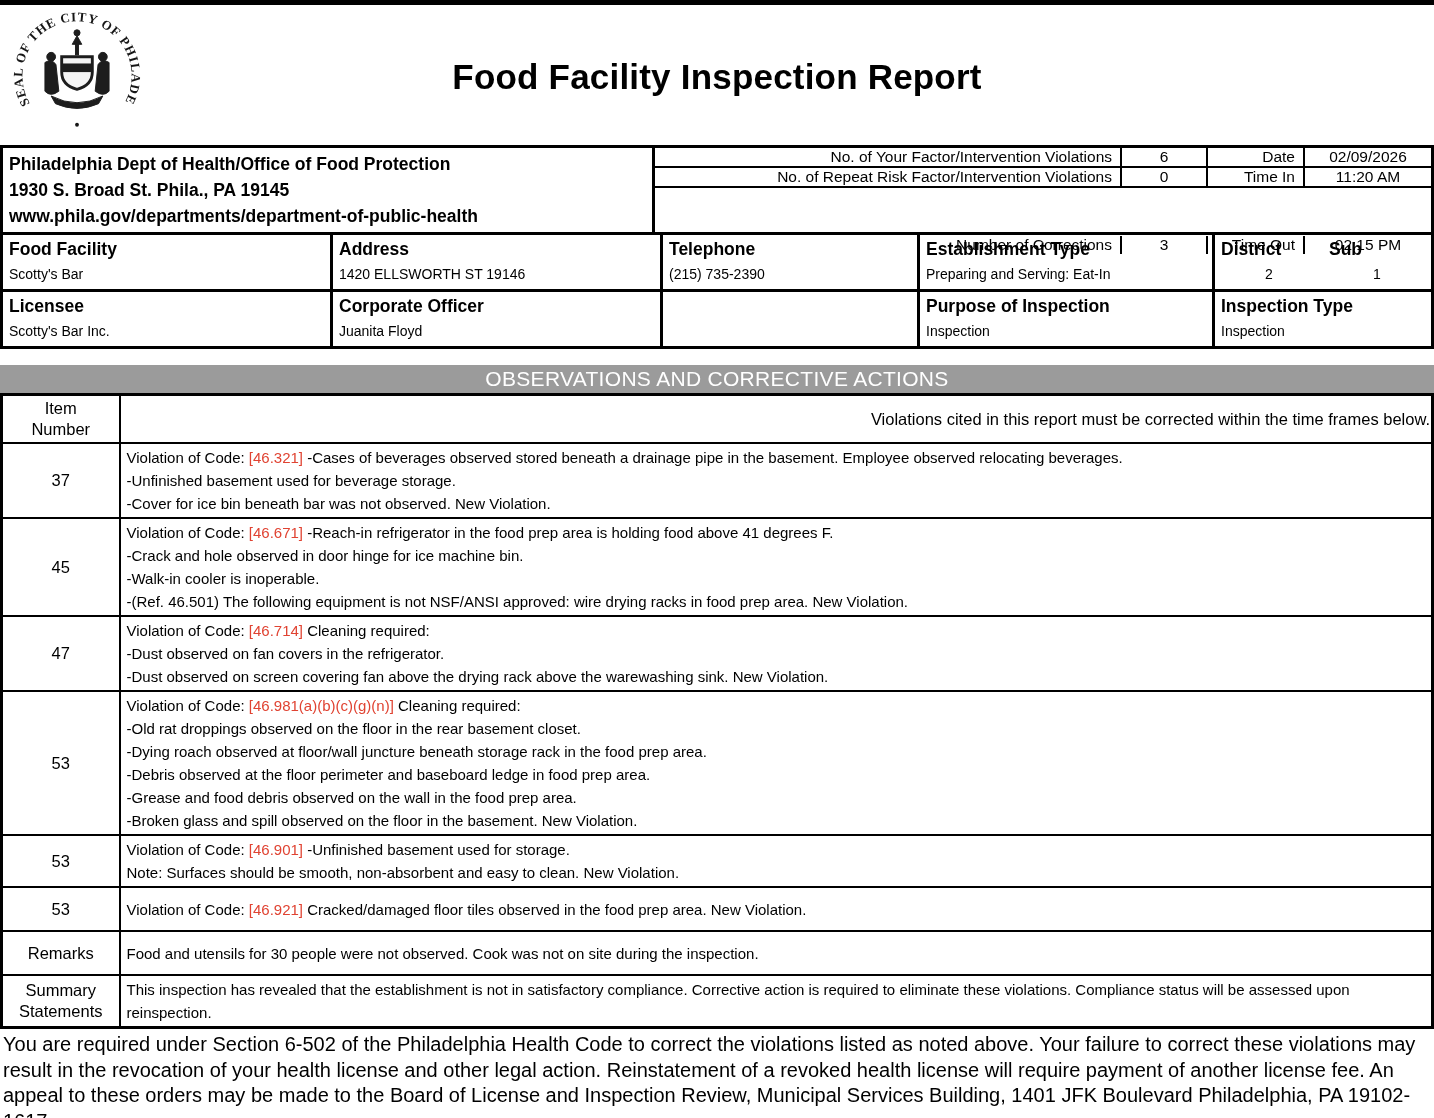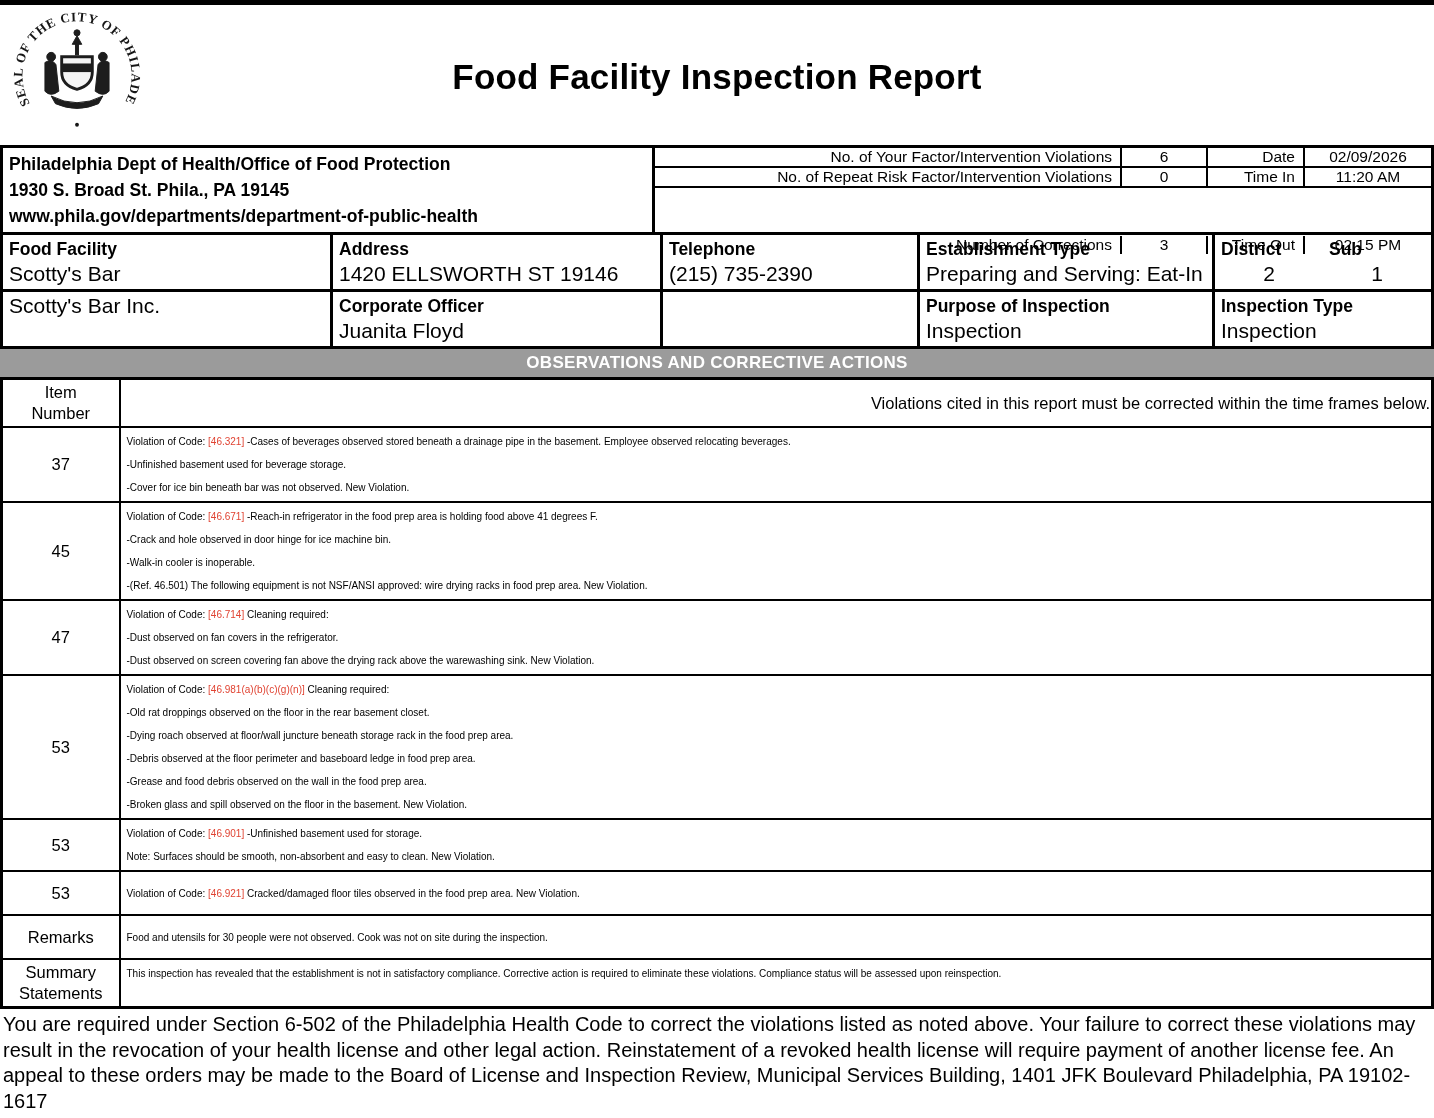--- a/index.html
+++ b/index.html
@@ -33,38 +33,38 @@
   .stats-label{flex:1;display:flex;align-items:center;justify-content:flex-end;padding:0 8px;}
   .stats-value{width:88px;border-left:2px solid #000;border-right:2px solid #000;
     display:flex;align-items:center;justify-content:center;}
   .stats-label2{width:95px;display:flex;align-items:center;justify-content:flex-end;padding:0 8px;}
   .stats-value2{width:128px;border-left:2px solid #000;display:flex;align-items:center;justify-content:center;}
 
   .band-2,.band-3{border-top:3px solid #000;height:57px;}
   .cell{border-right:3px solid #000;padding:2px 6px;}
   .cell:last-child{border-right:none;}
   .cell-h{font-weight:bold;font-size:17.5px;line-height:25px;}
-  .cell-v{font-size:21px;line-height:24px;}
+  .cell-v{font-size:14px;line-height:24px;}
   .c1{width:330px;} .c2{width:330px;} .c3{width:257px;} .c4{width:295px;} .c5{flex:1;display:flex;padding:2px 0;}
   .ds-col{flex:1;display:flex;flex-direction:column;}
   .ds-col .cell-h{padding:0 6px;}
   .ds-col .cell-v{text-align:center;}
 
   
-  .banner{height:28px;background:var(--banner-gray);color:#fff;font-weight:bold;
-    font-size:17px;display:flex;align-items:center;justify-content:center;letter-spacing:.3px;}
+  .banner{height:28px;background:var(--banner-gray);color:#fff;font-weight:normal;
+    font-size:21px;display:flex;align-items:center;justify-content:center;letter-spacing:.3px;margin-top:16px;}
 
   
   .obs-table{width:100%;border-collapse:collapse;border:3px solid #000;table-layout:fixed;padding-left:16px;}
   .obs-table td{border:2px solid #000;}
   .item-col{width:118px;}
   .item-cell{text-align:center;vertical-align:middle;font-size:16.5px;line-height:21px;padding:2px 2px;}
   .item-cell.head span{display:block;}
   .note-cell{text-align:right;font-size:16.5px;height:34px;vertical-align:middle;}
-  .text-cell{vertical-align:top;padding:2px 6px;font-size:10px;line-height:23px;}
+  .text-cell{vertical-align:top;padding:2px 6px;font-size:15px;line-height:23px;}
   .vline{white-space:normal;}
   .code{color:var(--accent-red);}
   .obs-row-5 .text-cell,.obs-row-6 .text-cell{vertical-align:middle;height:44px;}
 
   
   .footer-note{margin:3px 0 0;padding:0 3px 5px;font-size:20px;line-height:25.5px;}
 </style>
 </head>
 <body>
 
@@ -151,20 +151,21 @@
         </div>
         <div class="ds-col">
           <div class="cell-h">Sub</div>
           <div class="cell-v">1</div>
         </div>
       </div>
     </div>
 
     <div class="band band-3">
       <div class="cell c1">
+        <div class="cell-h">Licensee</div>
         <div class="cell-v">Scotty's Bar Inc.</div>
       </div>
       <div class="cell c2">
         <div class="cell-h">Corporate Officer</div>
         <div class="cell-v">Juanita Floyd</div>
       </div>
       <div class="cell c3"></div>
       <div class="cell c4">
         <div class="cell-h">Purpose of Inspection</div>
         <div class="cell-v">Inspection</div>

